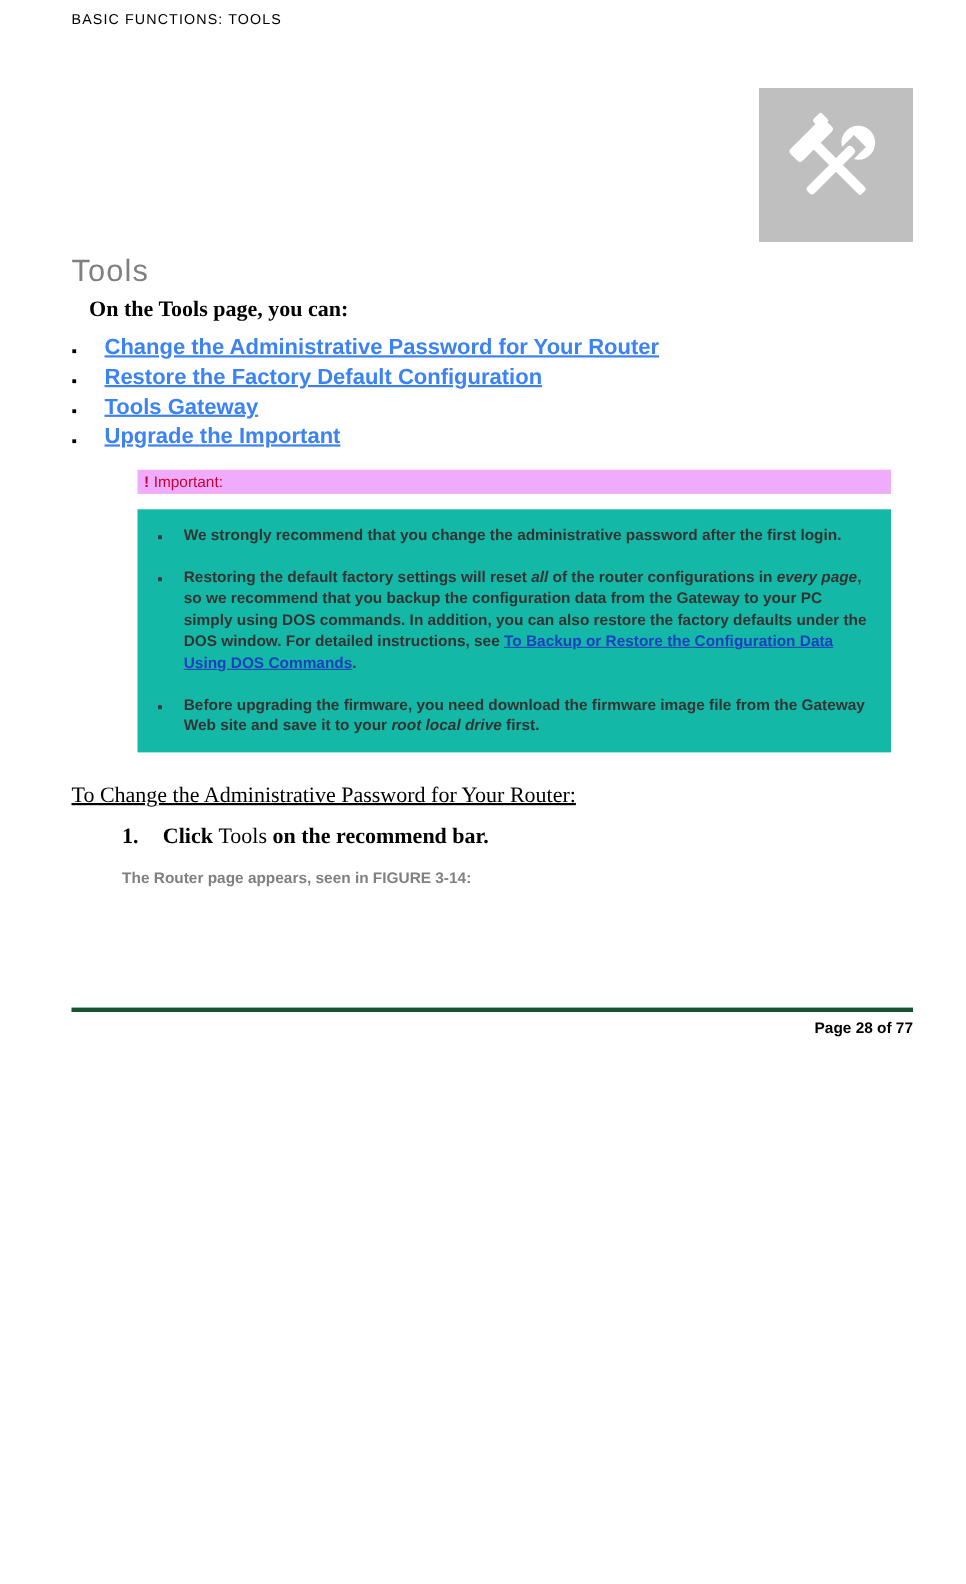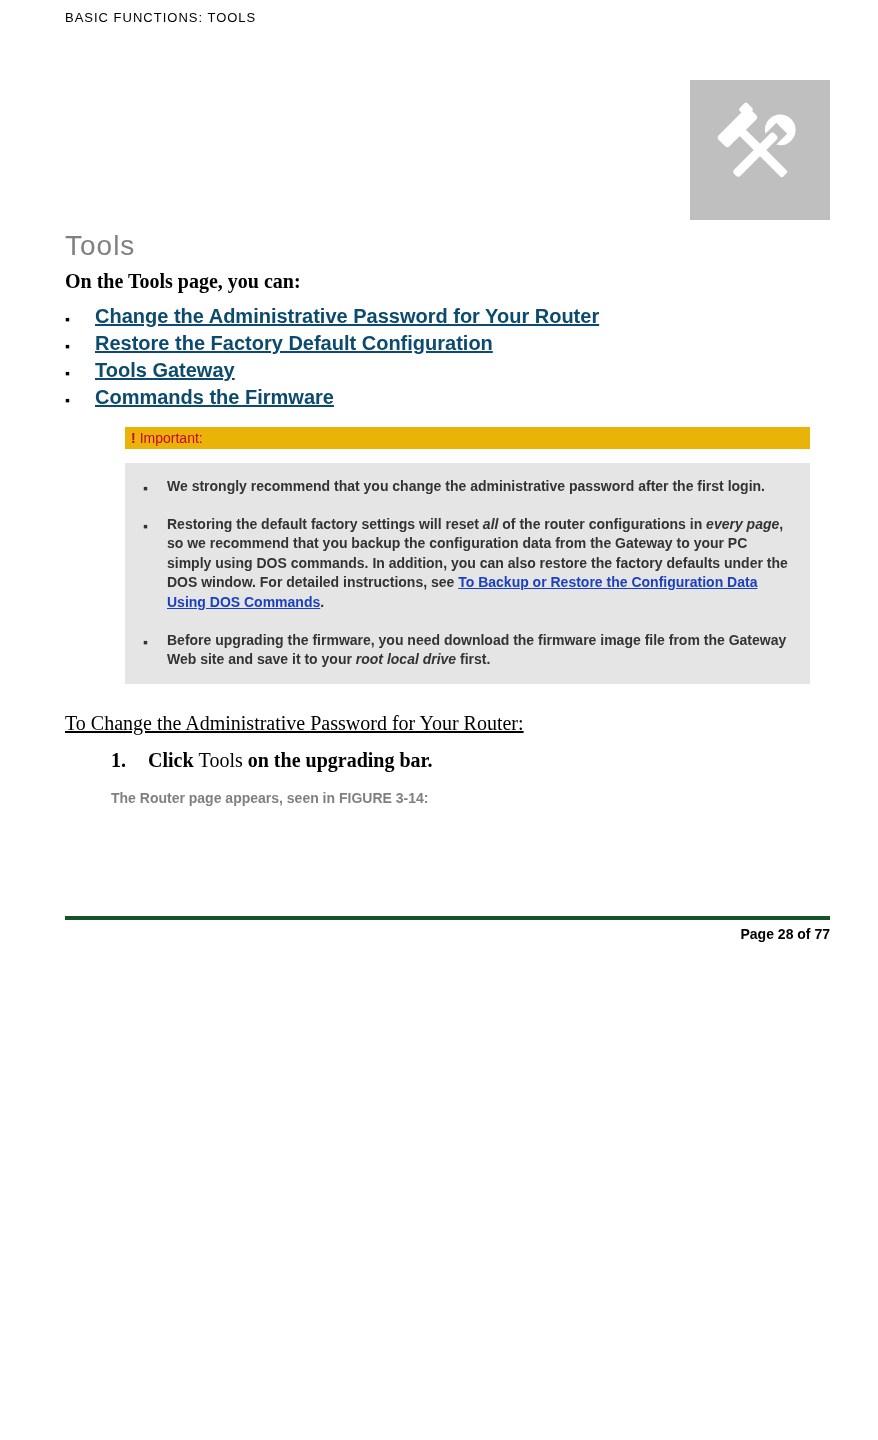--- a/index.html
+++ b/index.html
@@ -38,62 +38,62 @@
     font-family: Verdana, sans-serif;
     font-size: 28px;
     color: #808080;
     letter-spacing: 1px;
     margin: 5px 0 8px 0;
   }
   .intro {
     font-family: "Times New Roman", serif;
     font-size: 20px;
     font-weight: bold;
-    margin: 8px 0 12px 0;
+    margin: 8px 0 12px 16px;
   }
   .link-list {
     list-style: none;
     padding-left: 0;
     margin: 0 0 18px 0;
   }
   .link-list li {
     font-family: Arial, sans-serif;
     font-size: 20px;
     font-weight: bold;
-    color: #0c4a6e;
+    color: #3b82f6;
     text-decoration: underline;
     margin: 4px 0;
     position: relative;
     padding-left: 30px;
   }
   .link-list li::before {
     content: "▪";
     position: absolute;
     left: 0;
     color: #000;
     font-size: 14px;
     top: 6px;
   }
   .important-block {
     margin-left: 60px;
     margin-right: 20px;
   }
   .important-header {
-    background: #eab308;
+    background: #f0abfc;
     font-family: Verdana, sans-serif;
     font-size: 14px;
     color: #cc0033;
     padding: 3px 6px;
   }
   .important-header .bang {
     font-weight: bold;
     margin-right: 4px;
   }
   .important-body {
-    background: #e5e5e5;
+    background: #14b8a6;
     font-family: Verdana, sans-serif;
     font-size: 14px;
     font-weight: bold;
     color: #333;
     padding: 14px 18px 14px 18px;
     margin-top: 14px;
   }
   .important-body ul {
     list-style: none;
     padding-left: 0;
@@ -179,21 +179,21 @@
   </div>
 
   <div class="h-tools">Tools</div>
 
   <div class="intro">On the Tools page, you can:</div>
 
   <ul class="link-list">
     <li>Change the Administrative Password for Your Router</li>
     <li>Restore the Factory Default Configuration</li>
     <li>Tools Gateway</li>
-    <li>Commands the Firmware</li>
+    <li>Upgrade the Important</li>
   </ul>
 
   <div class="important-block">
     <div class="important-header">
       <span class="bang">!</span><span>Important:</span>
     </div>
     <div class="important-body">
       <ul>
         <li>We strongly recommend that you change the administrative password after the first login.</li>
         <li>
@@ -204,21 +204,21 @@
         </li>
       </ul>
     </div>
   </div>
 
   <div class="section-head">To Change the Administrative Password for Your Router:</div>
 
   <div class="step">
     <span class="num">1.</span>
     <span class="txt">
-      <span class="nb">Click </span><span>Tools</span><span class="nb"> on the upgrading bar.</span>
+      <span class="nb">Click </span><span>Tools</span><span class="nb"> on the recommend bar.</span>
     </span>
   </div>
 
   <div class="result">
     <span>The Router page appears, seen in </span><span class="figref">FIGURE 3-14</span><span>:</span>
   </div>
 
   <div class="footer">Page 28 of 77</div>
 
 </div>

